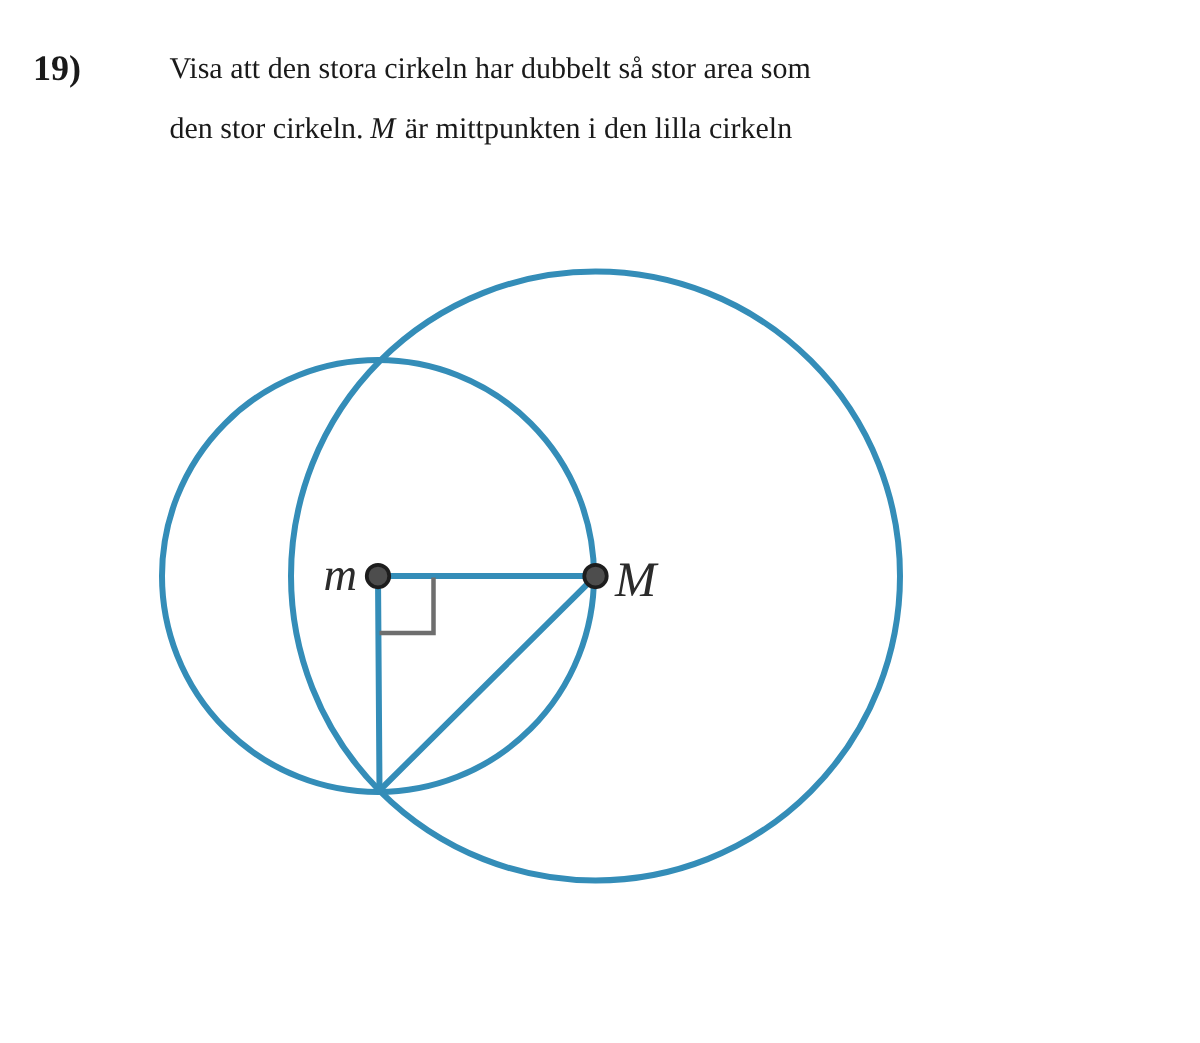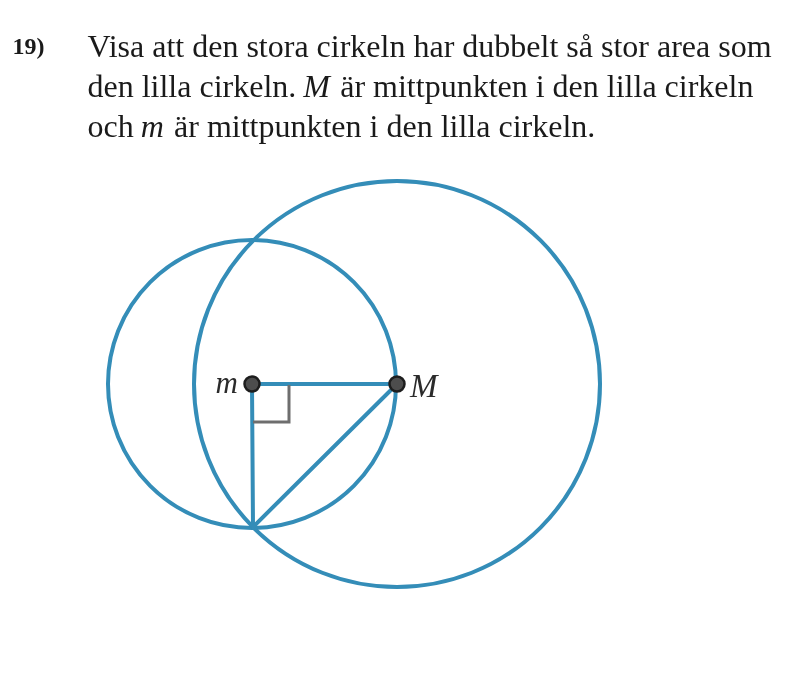--- a/index.html
+++ b/index.html
@@ -15,33 +15,33 @@
     font-family: "Liberation Serif", serif;
     color: #1a1a1a;
   }
   .problem {
     position: absolute;
     left: 22px;
     top: 26px;
     width: 740px;
     display: flex;
     align-items: flex-start;
-    justify-content: center;
   }
   .problem-number {
     width: 75px;
     flex: 0 0 75px;
     font-size: 24px;
     font-weight: bold;
     line-height: 40px;
   }
   .problem-lines {
     flex: 1 1 auto;
-    font-size: 32px;
+    font-size: 20px;
     line-height: 40px;
+    margin-left: 16px;
   }
   .line {
     white-space: nowrap;
   }
   .mi {
     font-style: italic;
     margin: 0 0.32em 0 0.22em;
   }
   .diagram-wrap {
     position: absolute;
@@ -73,16 +73,15 @@
       <text x="238" y="393" text-anchor="end" font-size="31" fill="#2b2b2b" class="diagram-label">m</text>
       <circle cx="397" cy="384" r="7.5" fill="#4d4d4d" stroke="#1d1d1d" stroke-width="2.5"></circle>
       <text x="410" y="397" text-anchor="start" font-size="33" fill="#2b2b2b" class="diagram-label">M</text>
     </svg>
 </div>
 
 <div class="problem">
   <div class="problem-number">19)</div>
   <div class="problem-lines">
     <div class="line"><span>Visa att den stora cirkeln har dubbelt så stor area som</span></div>
-    <div class="line"><span>den lilla cirkeln.</span><span class="mi">M</span><span>är mittpunkten i den lilla cirkeln</span></div>
-    <div class="line"><span>och</span><span class="mi">m</span><span>är mittpunkten i den lilla cirkeln.</span></div>
+    <div class="line"><span>den stor cirkeln.</span><span class="mi">M</span><span>är mittpunkten i den lilla cirkeln</span></div>
   </div>
 </div>
 
 </body></html>

